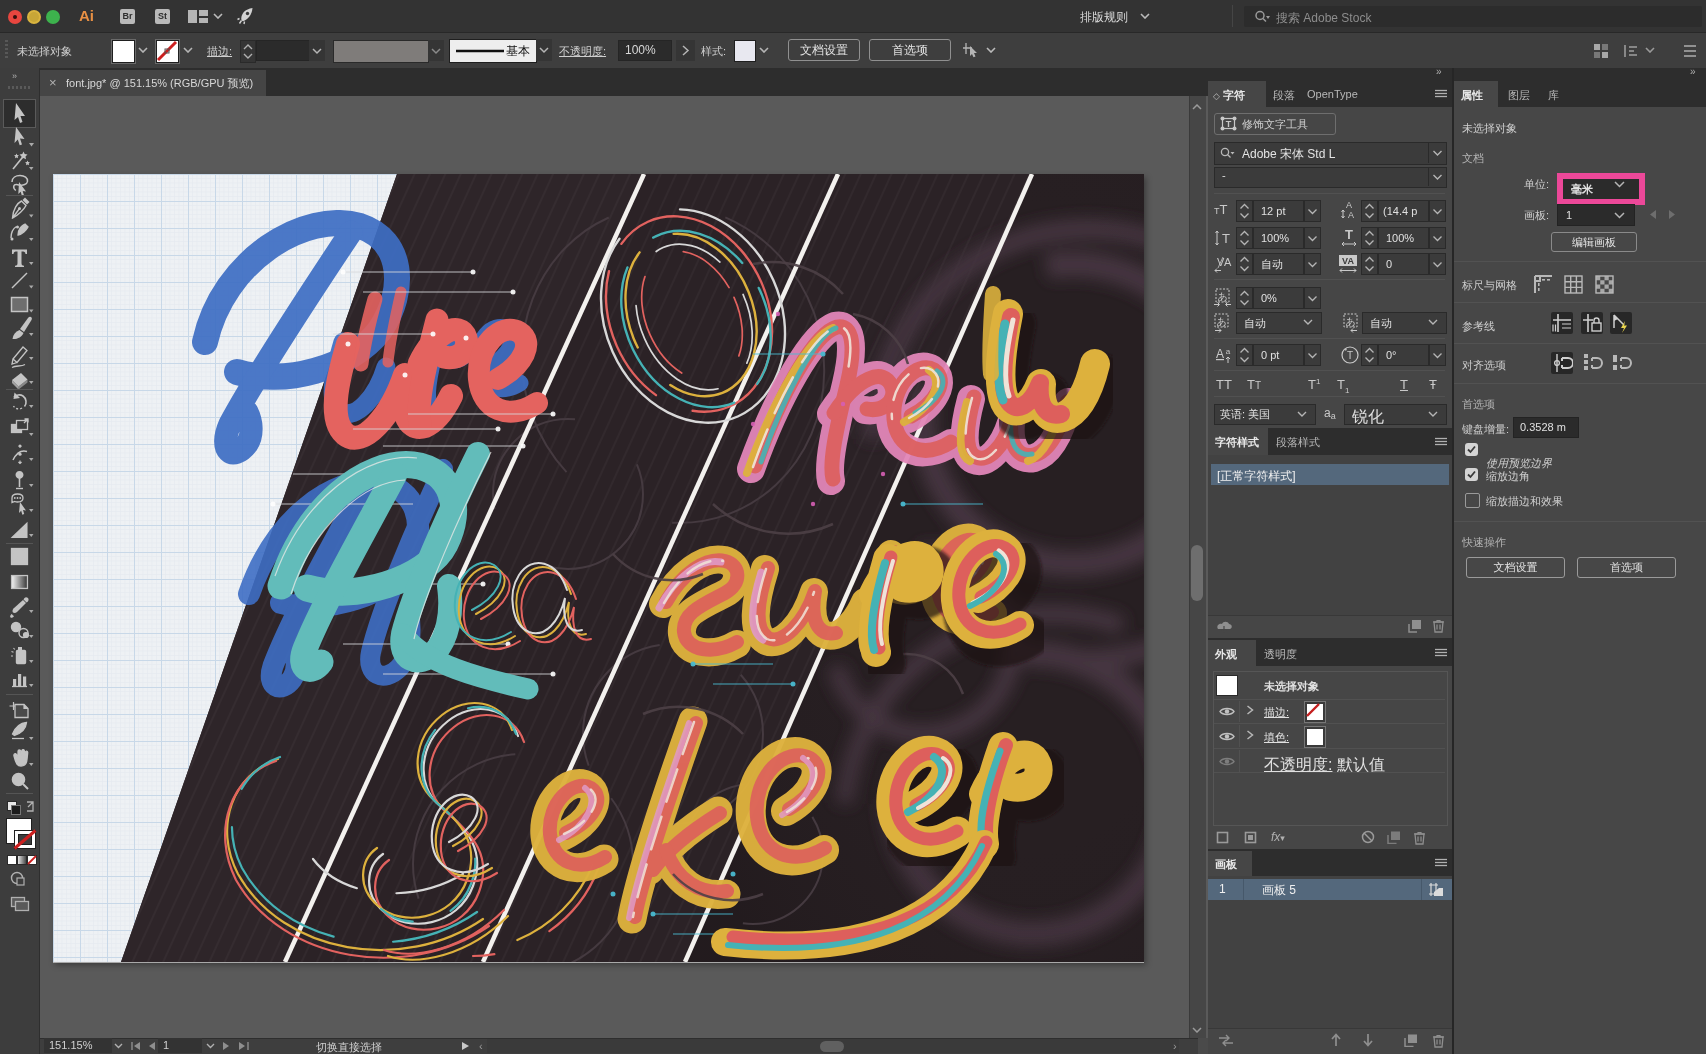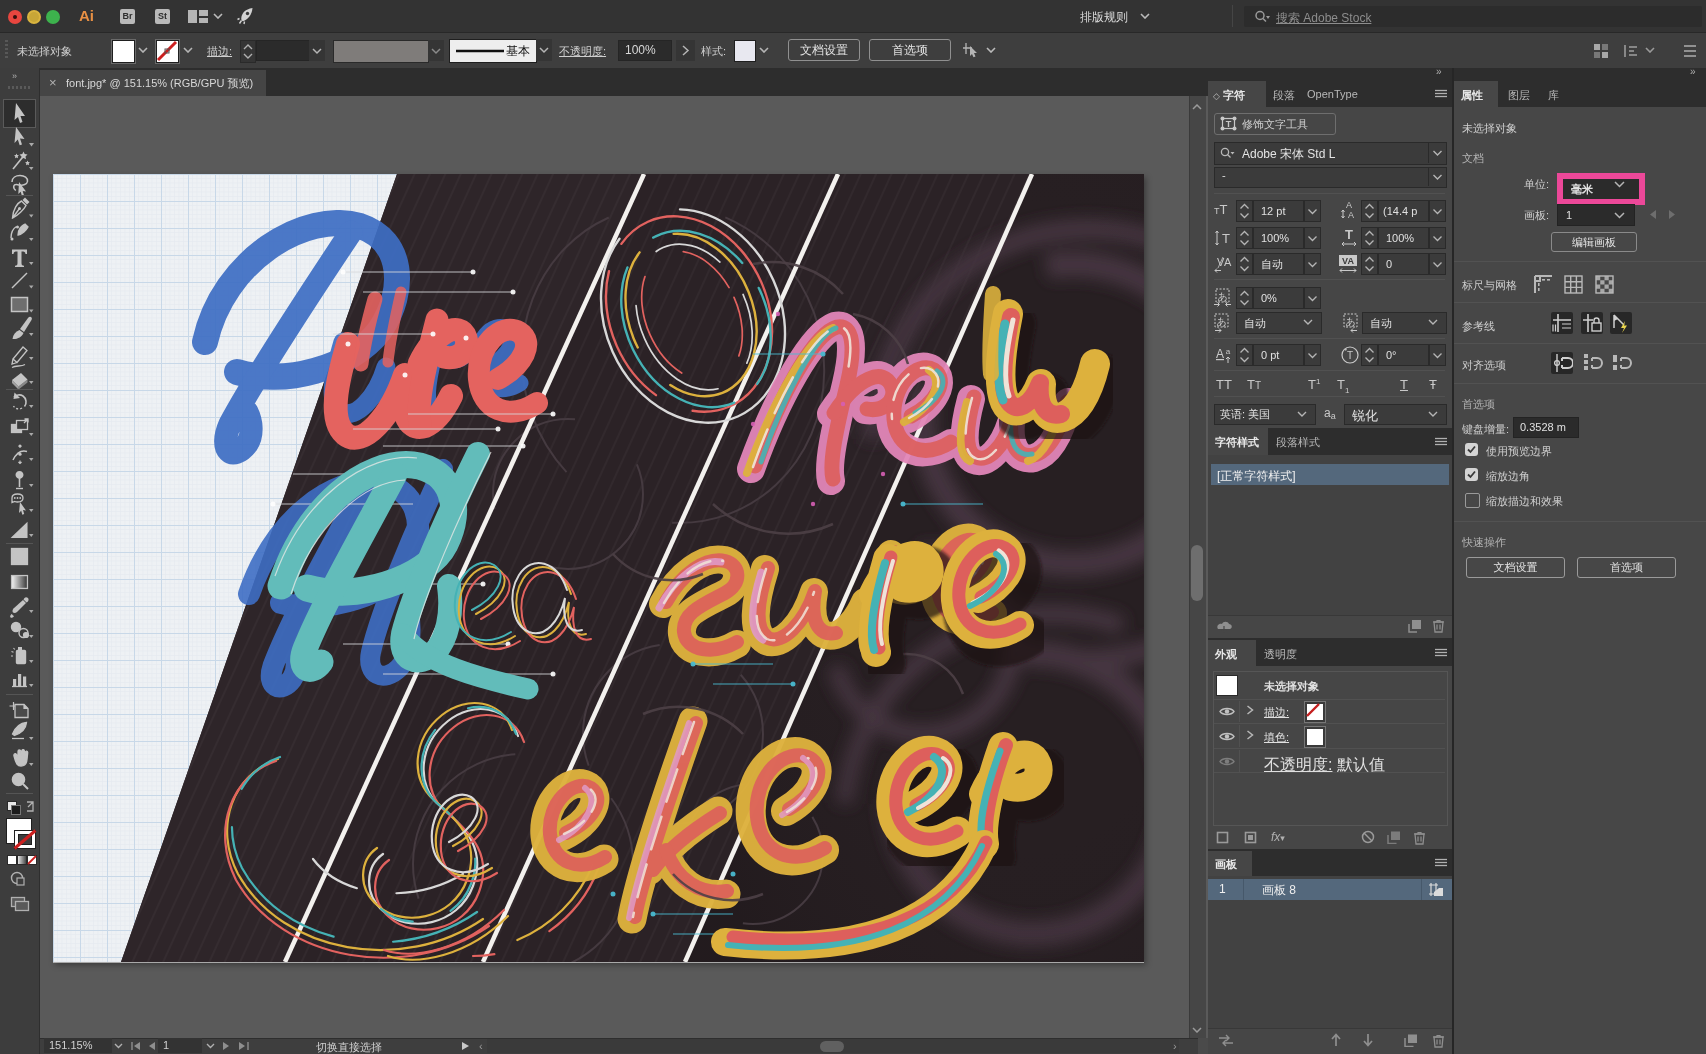--- a/index.html
+++ b/index.html
@@ -50,21 +50,21 @@
     </div>
 <div class="abs" style="left:1232px;top:5px;width:1px;height:22px;background:#454545;"></div>
 <div class="abs" style="left:1244px;top:6px;width:458px;height:21px;background:#2c2c2c;border-radius:2px;"></div>
 <div class="abs" style="left:1254px;top:10px;">
   <svg width="16" height="13">
         <circle cx="6" cy="5.5" r="4" stroke="#9a9a9a" stroke-width="1.5" fill="none"></circle>
         <path d="M9 8.5 L12 11.5" stroke="#9a9a9a" stroke-width="1.5"></path>
         <path d="M12 6 l4 0 l-2 3 z" fill="#9a9a9a"></path>
       </svg>
 </div>
-<div class="abs t12" style="left:1276px;top:10px;color:#8d8d8d;text-decoration:underline;">搜索 Adobe Stock</div>
+<div class="abs t12" style="left:1276px;top:10px;color:#8d8d8d;">搜索 Adobe Stock</div>
 
 <div class="abs" style="left:0;top:33px;width:1706px;height:35px;background:#3e3e3e;border-bottom:1px solid #2a2a2a;"></div>
 <div class="abs" style="left:5px;top:40px;width:3px;height:20px;background:repeating-linear-gradient(#585858 0 2px,#3e3e3e 2px 4px);"></div>
 <div class="abs t11" style="left:17px;top:44px;">未选择对象</div>
 <div class="abs" style="left:112px;top:40px;width:21px;height:21px;background:#ffffff;border:1px solid #1f1f1f;outline:1px solid #6a6a6a;"></div>
 <div class="abs" style="left:138px;top:47px;">
       <svg width="10" height="6">
         <path d="M1 1 L5 5 L9 1" stroke="#b5b5b5" stroke-width="1.6" fill="none"></path>
       </svg>
     </div>
@@ -988,21 +988,21 @@
 
 <div class="abs" style="left:1214px;top:404px;width:100px;height:19px;background:#3b3b3b;border:1px solid #2a2a2a;"></div>
 <div class="abs" style="left:1220px;top:407px;font-size:11px;color:#e0e0e0;">英语: 美国</div>
 <div class="abs" style="left:1297px;top:411px;">
       <svg width="10" height="6">
         <path d="M1 1 L5 5 L9 1" stroke="#b5b5b5" stroke-width="1.4" fill="none"></path>
       </svg>
     </div>
 <div class="abs" style="left:1324px;top:406px;font-size:12px;color:#c9c9c9;">a<span style="font-size:9px;vertical-align:-2px;">a</span></div>
 <div class="abs" style="left:1344px;top:404px;width:101px;height:19px;background:#3b3b3b;border:1px solid #2a2a2a;"></div>
-<div class="abs" style="left:1352px;top:407px;font-size:13px;color:#e0e0e0;">锐化</div>
+<div class="abs" style="left:1352px;top:407px;font-size:16px;color:#e0e0e0;">锐化</div>
 <div class="abs" style="left:1428px;top:411px;">
       <svg width="10" height="6">
         <path d="M1 1 L5 5 L9 1" stroke="#b5b5b5" stroke-width="1.4" fill="none"></path>
       </svg>
     </div>
 
 <div class="abs" style="left:1208px;top:428px;width:244px;height:27px;background:#2d2d2d;"></div>
 <div class="abs" style="left:1208px;top:428px;width:60px;height:27px;background:#464646;"></div>
 <div class="abs" style="left:1215px;top:435px;font-size:11px;color:#e8e8e8;font-weight:bold;">字符样式</div>
 <div class="abs t11" style="left:1276px;top:435px;color:#b8b8b8;">段落样式</div>
@@ -1139,21 +1139,21 @@
         <g stroke="#b0b0b0" stroke-width="1.3">
           <path d="M1 1.5 L13 1.5"></path>
           <path d="M1 4.5 L13 4.5"></path>
           <path d="M1 7.5 L13 7.5"></path>
         </g>
       </svg>
     </div>
 <div class="abs" style="left:1208px;top:876px;width:244px;height:152px;background:#424242;"></div>
 <div class="abs" style="left:1208px;top:879px;width:244px;height:21px;background:#54687c;"></div>
 <div class="abs" style="left:1219px;top:882px;font-size:12px;color:#f0f0f0;">1</div>
-<div class="abs" style="left:1262px;top:882px;font-size:12px;color:#f0f0f0;">画板 8</div>
+<div class="abs" style="left:1262px;top:882px;font-size:12px;color:#f0f0f0;">画板 5</div>
 <div class="abs" style="left:1243px;top:879px;width:1px;height:21px;background:#46586a;"></div>
 <div class="abs" style="left:1421px;top:879px;width:1px;height:21px;background:#46586a;"></div>
 <div class="abs" style="left:1428px;top:882px;">
       <svg width="16" height="15">
         <path d="M1 3 L10 3 M1 12 L10 12 M3 1 L3 14 M8 1 L8 14" stroke="#dcdcdc" stroke-width="1.2"></path>
         <path d="M11 6 L15 6 L15 14 L6 14 L6 10" fill="#dcdcdc" stroke="none"></path>
       </svg>
     </div>
 
 <div class="abs" style="left:1208px;top:1028px;width:244px;height:26px;background:#464646;border-top:1px solid #383838;"></div>
@@ -1312,21 +1312,21 @@
     </div>
 <div class="abs" style="left:1454px;top:383px;width:252px;height:1px;background:#525252;"></div>
 <div class="abs t11" style="left:1462px;top:397px;color:#b4b4b4;">首选项</div>
 <div class="abs t11" style="left:1462px;top:422px;">键盘增量:</div>
 <div class="abs" style="left:1513px;top:417px;width:64px;height:19px;background:#2b2b2b;border:1px solid #232323;font-size:11px;color:#e0e0e0;line-height:19px;text-indent:6px;">0.3528 m</div>
 <div class="abs" style="left:1465px;top:443px;width:13px;height:13px;background:#d4d4d4;border-radius:3px;">
       <svg width="13" height="13">
         <path d="M3 6.5 L5.5 9 L10 3.5" stroke="#3a3a3a" stroke-width="1.8" fill="none"></path>
       </svg>
     </div>
-<div class="abs t11" style="left:1486px;top:444px;">使用预览边界</div>
+<div class="abs t11" style="left:1486px;top:456px;font-style:italic;">使用预览边界</div>
 <div class="abs" style="left:1465px;top:468px;width:13px;height:13px;background:#d4d4d4;border-radius:3px;">
       <svg width="13" height="13">
         <path d="M3 6.5 L5.5 9 L10 3.5" stroke="#3a3a3a" stroke-width="1.8" fill="none"></path>
       </svg>
     </div>
 <div class="abs t11" style="left:1486px;top:469px;">缩放边角</div>
 <div class="abs" style="left:1465px;top:493px;width:13px;height:13px;border:1px solid #9a9a9a;border-radius:2px;"></div>
 <div class="abs t11" style="left:1486px;top:494px;">缩放描边和效果</div>
 <div class="abs" style="left:1454px;top:521px;width:252px;height:1px;background:#525252;"></div>
 <div class="abs t11" style="left:1462px;top:535px;color:#b4b4b4;">快速操作</div>

